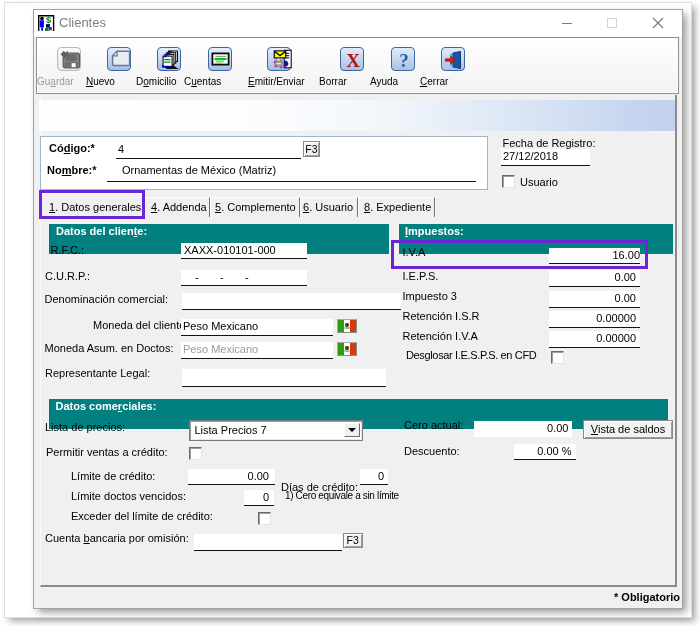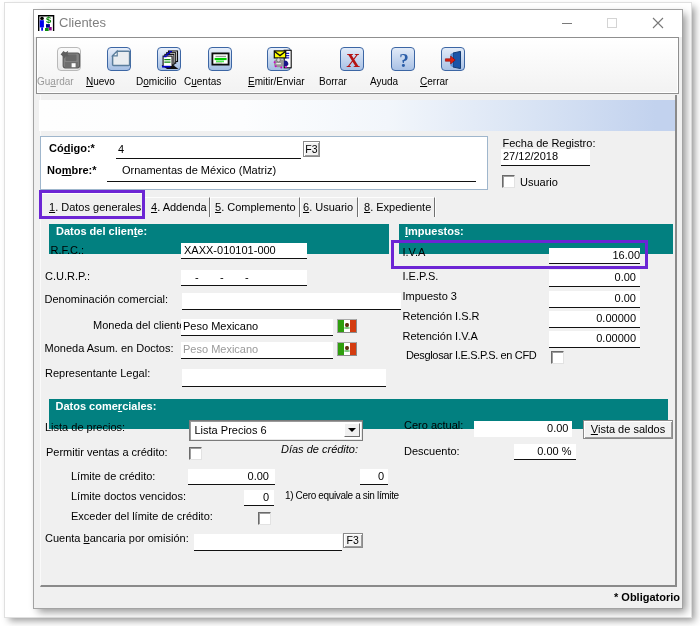--- a/index.html
+++ b/index.html
@@ -194,35 +194,35 @@
 <div class="fld num" style="left:549px;top:310.5px;width:91px;height:17px;padding-right:4px;">0.00000</div>
 <div class="lbl" style="left:402.5px;top:331px;">Retención I.V.A</div>
 <div class="fld num" style="left:549px;top:330.5px;width:91px;height:17px;padding-right:4px;">0.00000</div>
 <div class="lbl" style="left:406px;top:349.5px;letter-spacing:-0.35px;">Desglosar I.E.S.P.S. en CFD</div>
 <div class="cb" style="left:551px;top:351px;width:12.5px;height:12.5px;"></div>
 <div class="pur" style="left:391px;top:239.5px;width:257px;height:29.5px;"></div>
 
 <div class="teal" style="left:49px;top:399px;width:619px;padding-left:6.5px;">Datos come<u>r</u>ciales:</div>
 <div class="lbl" style="left:45px;top:421.5px;">Lista de precios:</div>
 <div class="abs" style="left:189px;top:419.5px;width:174px;height:21px;background:#fff;border:1px solid #7b7b7b;box-shadow:inset 1px 1px 0 #9a9a9a, inset -1px -1px 0 #e8e8e8;">
-  <div class="lbl" style="left:4.5px;top:4.5px;">Lista Precios 6</div>
+  <div class="lbl" style="left:4.5px;top:4.5px;">Lista Precios 7</div>
   <div class="abs" style="right:2px;top:2px;width:16px;height:14px;background:#f0f0f0;border:1px solid;border-color:#fff #6e6e6e #6e6e6e #fff;">
     <div class="abs" style="left:3px;top:4.5px;width:0;height:0;border-left:4px solid transparent;border-right:4px solid transparent;border-top:4.5px solid #000;"></div>
   </div>
 </div>
 <div class="lbl" style="left:404px;top:420px;">Cero actual:</div>
 <div class="abs" style="left:474px;top:421px;width:98px;height:16px;background:#fff;font-size:11px;line-height:15px;text-align:right;padding-right:3.5px;">0.00</div>
 <div class="btn" style="left:583px;top:420px;width:90px;height:19px;line-height:17px;"><u>V</u>ista de saldos</div>
 <div class="lbl" style="left:46px;top:446.5px;">Permitir ventas a crédito:</div>
 <div class="cb" style="left:189px;top:447px;"></div>
 <div class="lbl" style="left:404px;top:445.5px;">Descuento:</div>
 <div class="fld num" style="left:514px;top:443.5px;width:62px;height:16.5px;padding-right:4.5px;">0.00 %</div>
 <div class="lbl" style="left:71px;top:470.5px;">Límite de crédito:</div>
 <div class="fld num" style="left:188px;top:469px;width:87px;height:16px;padding-right:6px;">0.00</div>
-<div class="lbl" style="left:281px;top:444px;font-style:italic;">Días de crédito:</div>
+<div class="lbl" style="left:281px;top:482px;">Días de crédito:</div>
 <div class="fld num" style="left:360px;top:469px;width:28px;height:16px;padding-right:4px;">0</div>
 <div class="lbl" style="left:71px;top:490.5px;">Límite doctos vencidos:</div>
 <div class="fld num" style="left:244px;top:490px;width:30px;height:16px;padding-right:5px;">0</div>
 <div class="lbl" style="left:285px;top:489.5px;font-size:10px;letter-spacing:-0.35px;">1) Cero equivale a sin límite</div>
 <div class="lbl" style="left:71px;top:511px;">Exceder del límite de crédito:</div>
 <div class="cb" style="left:258px;top:512px;width:12.5px;height:12.5px;"></div>
 <div class="lbl" style="left:45px;top:533px;">Cuenta <u>b</u>ancaria por omisión:</div>
 <div class="fld" style="left:194px;top:533.5px;width:148px;height:17.5px;"></div>
 <div class="btn" style="left:342.5px;top:533px;width:20.5px;height:15px;line-height:13px;font-size:10.5px;">F3</div>
 

